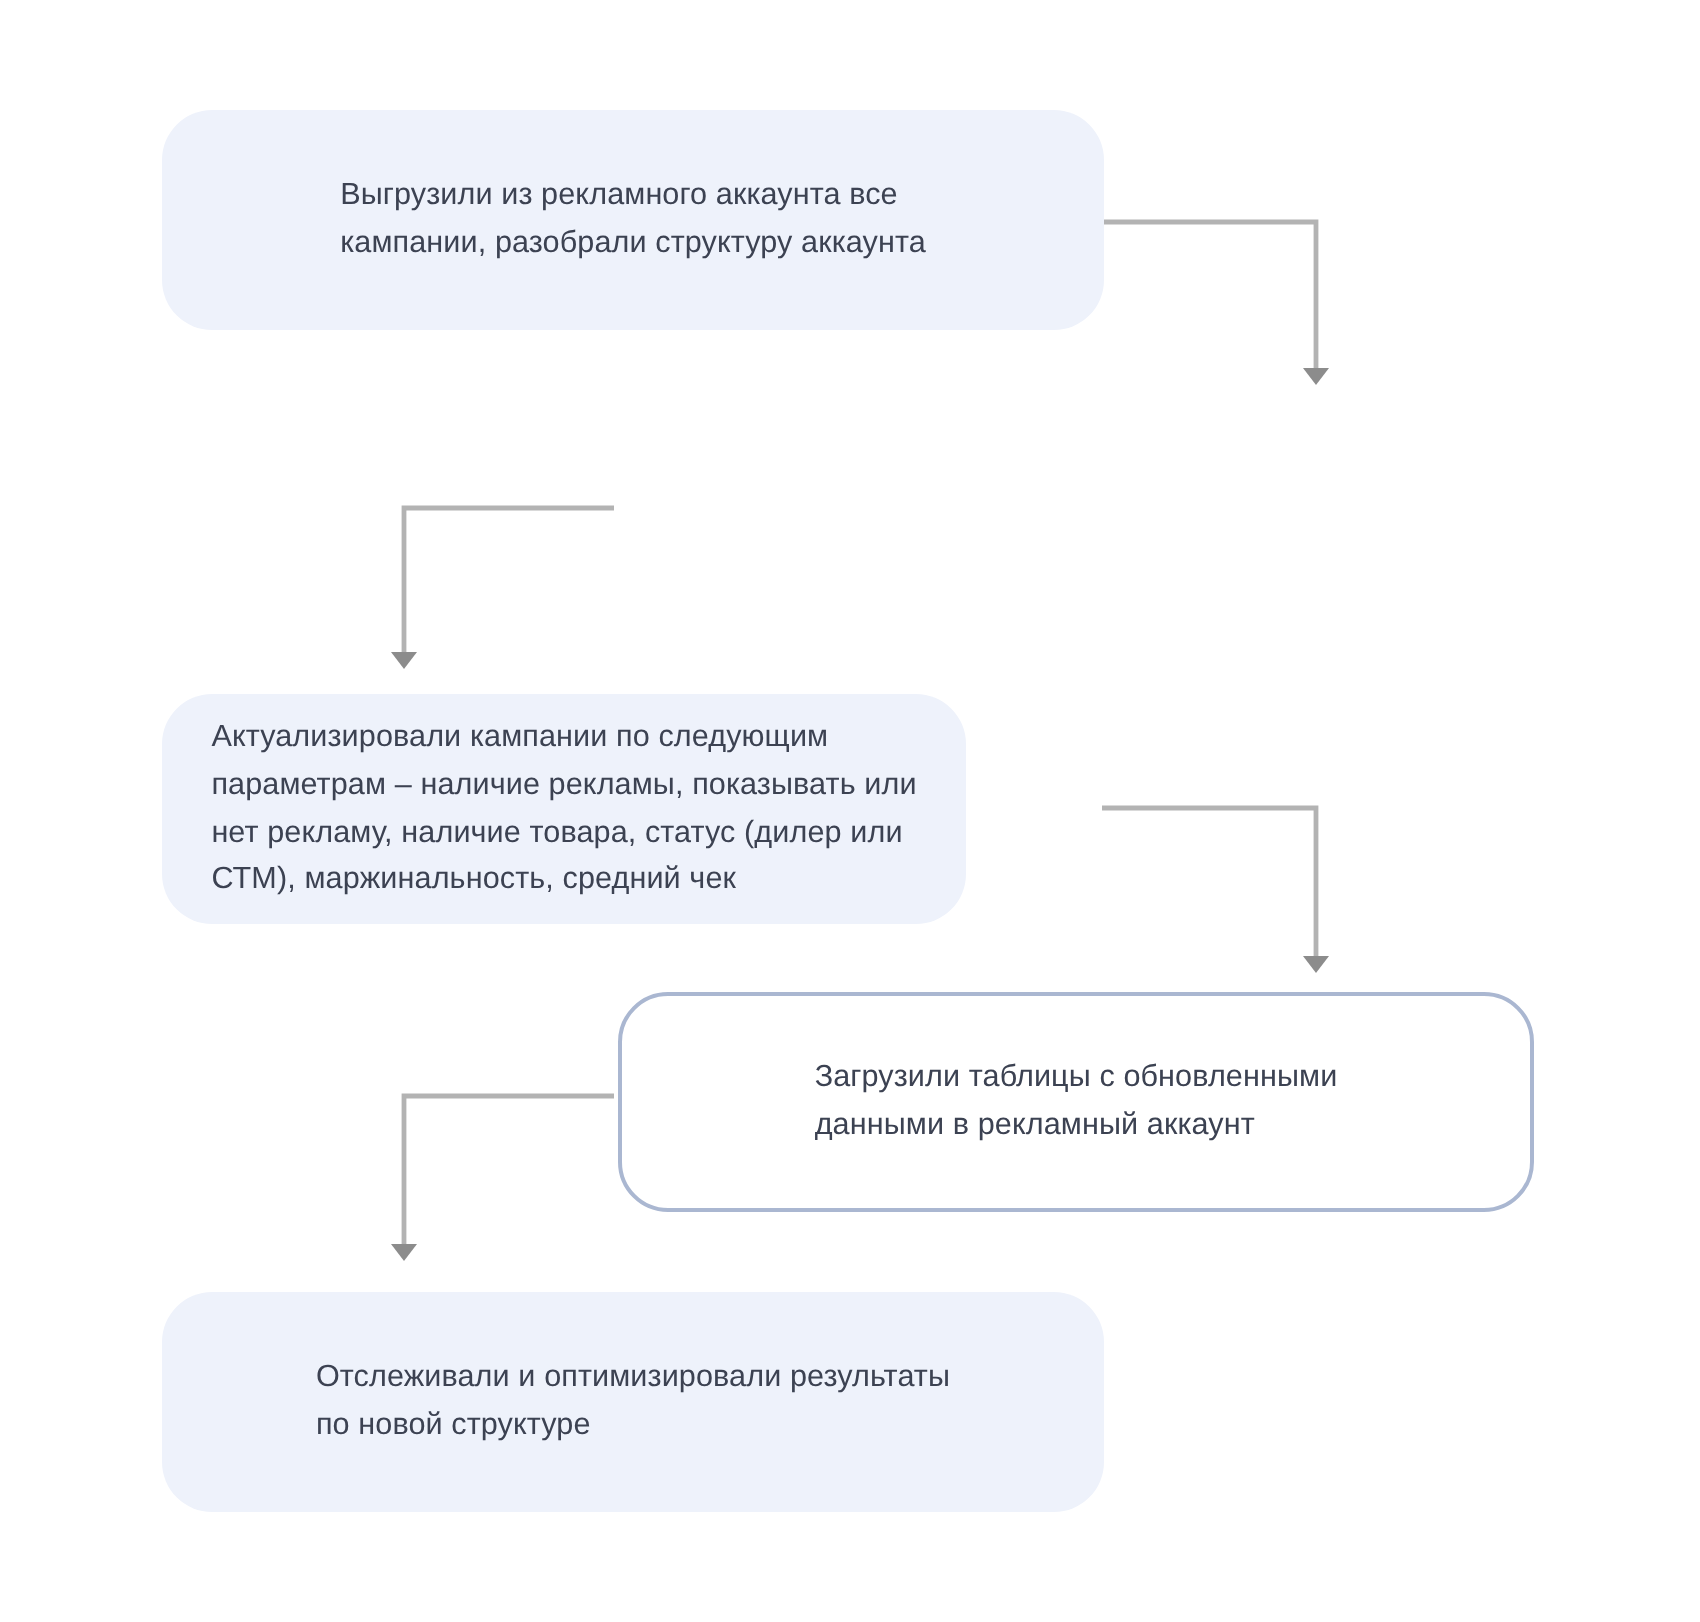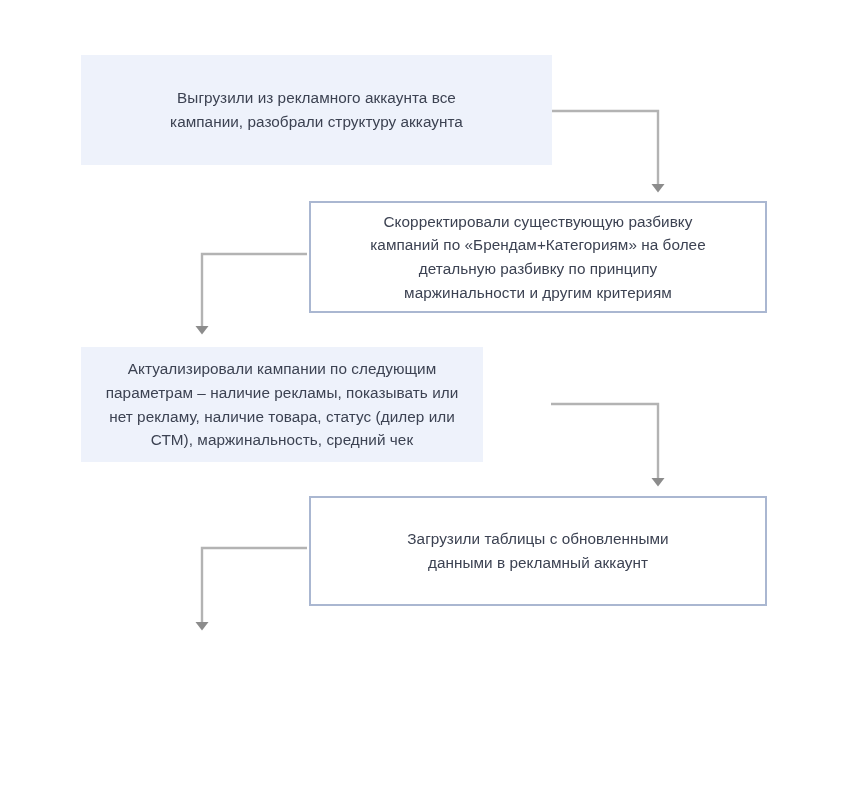--- a/index.html
+++ b/index.html
@@ -20,22 +20,22 @@
     top: 0;
     width: 850px;
     height: 811px;
   }
   .node {
     position: absolute;
     box-sizing: border-box;
     display: flex;
     align-items: center;
     justify-content: center;
-    text-align: center;
     padding: 6px 18px;
+    border-radius: 25px;
   }
   .node-text {
     font-size: 15.3px;
     line-height: 1.55;
     color: #3c4252;
     letter-spacing: 0.05px;
     white-space: pre-line;
   }
   .node-filled {
     background: #eef2fb;
@@ -76,33 +76,31 @@
       <path d="M 307 548 L 202 548 L 202 623" fill="none" stroke="#b3b3b3" stroke-width="2.4"></path>
       <path d="M 195.5 622 L 208.5 622 L 202 630.5 Z" fill="#8c8c8c"></path>
     </g>
   </svg>
 
   <div class="node node-filled" style="left: 81px; top: 55px; width: 471px; height: 110px;">
     <span class="node-text">Выгрузили из рекламного аккаунта все
 кампании, разобрали структуру аккаунта</span>
   </div>
 
-  <div class="node node-outlined" style="left: 309px; top: 201px; width: 458px; height: 112px;">
-    <span class="node-text">Скорректировали существующую разбивку
-кампаний  по «Брендам+Категориям» на более
-детальную разбивку по принципу
-маржинальности и другим критериям</span>
-  </div>
 
   <div class="node node-filled" style="left: 81px; top: 347px; width: 402px; height: 115px;">
     <span class="node-text">Актуализировали кампании по следующим
 параметрам – наличие рекламы, показывать или
 нет рекламу, наличие товара, статус (дилер или
 СТМ), маржинальность, средний чек</span>
   </div>
 
   <div class="node node-outlined" style="left: 309px; top: 496px; width: 458px; height: 110px;">
     <span class="node-text">Загрузили таблицы с обновленными
 данными в рекламный аккаунт</span>
   </div>
 
+  <div class="node node-filled" style="left: 81px; top: 646px; width: 471px; height: 110px;">
+    <span class="node-text">Отслеживали и оптимизировали результаты
+по новой структуре</span>
+  </div>
 
 </div>
 
 </body></html>

